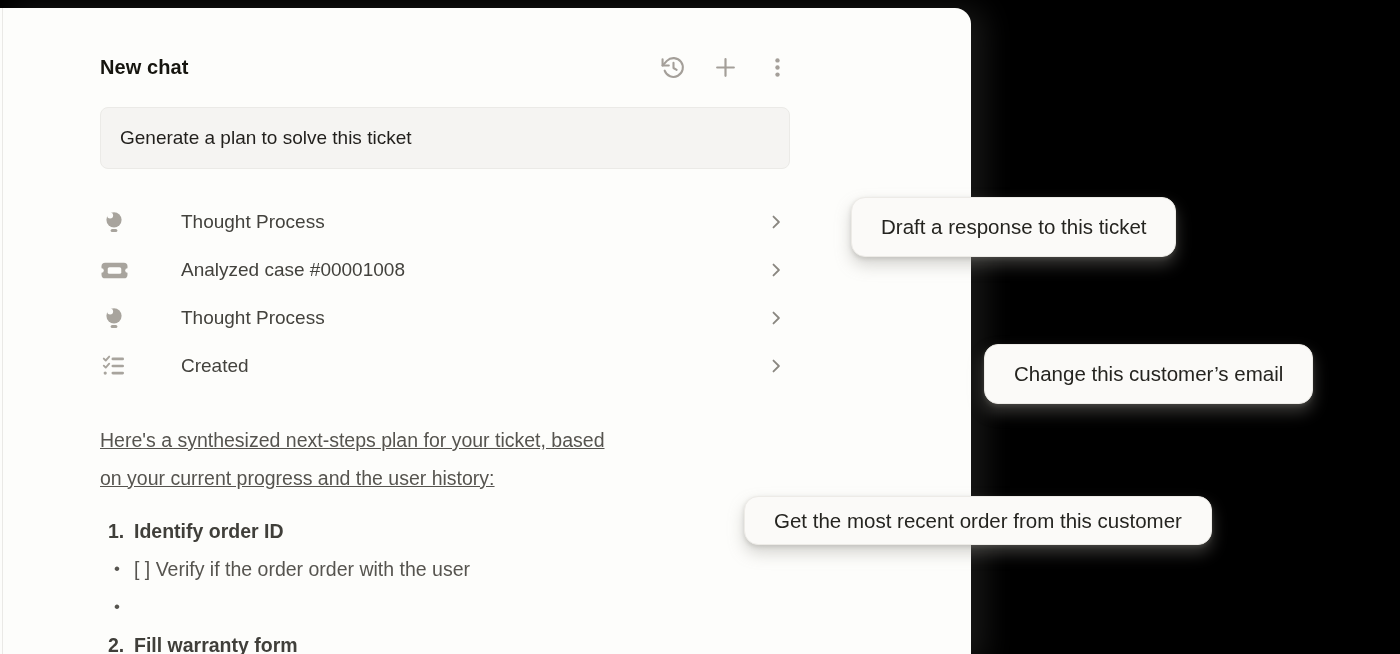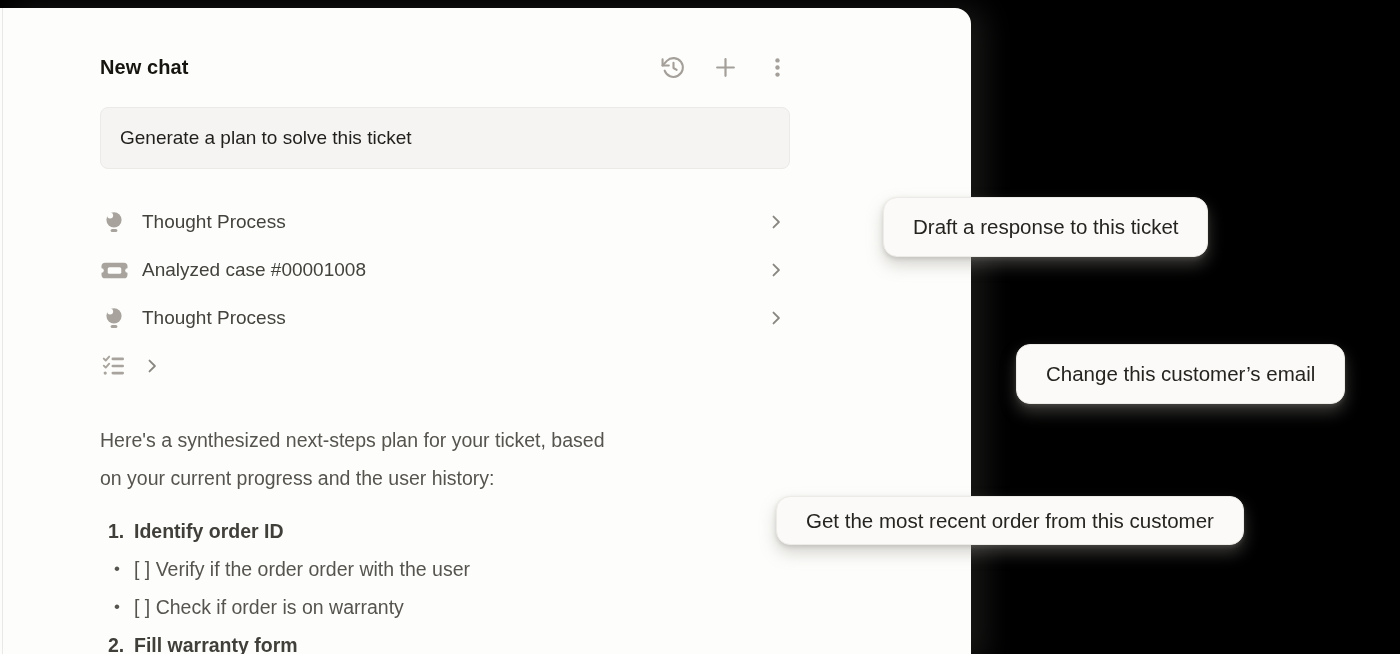--- a/index.html
+++ b/index.html
@@ -26,40 +26,39 @@
   .chat-title{font-size:20px;font-weight:700;color:#16150f;letter-spacing:.1px;}
   .header-icons{display:flex;align-items:center;gap:27px;}
   .icon-btn{display:flex;align-items:center;justify-content:center;cursor:pointer;background:none;border:none;padding:0;}
   .user-message{
     margin-top:25px;height:62px;box-sizing:border-box;
     background:#f5f4f2;border:1px solid #ebeae7;border-radius:8px;
     display:flex;align-items:center;padding:0 19px;
     font-size:19px;color:#211f1c;white-space:nowrap;
   }
   .steps{margin-top:29px;}
-  .step-row{display:flex;align-items:center;height:48px;cursor:pointer;}
+  .step-row{display:flex;align-items:center;height:48px;cursor:pointer;gap:39px;}
   .step-icon{width:28px;height:28px;margin-right:14px;display:flex;align-items:center;justify-content:center;flex:none;}
   .step-label{flex:1;font-size:19px;color:#43423d;white-space:nowrap;}
   .step-chevron{flex:none;margin-right:4px;display:flex;align-items:center;}
   .plan-intro{margin-top:31px;font-size:19.5px;line-height:38px;color:#56544f;}
-  .plan-intro div{white-space:nowrap;}
+  .plan-intro div{white-space:nowrap;text-decoration:underline;}
   .plan-list{margin-top:15px;font-size:19.5px;line-height:38px;}
   .plan-row{display:flex;white-space:nowrap;}
   .plan-row.numbered{color:#403f3a;font-weight:700;}
   .plan-row.bullet{color:#56544f;}
   .marker-num{width:26px;margin-left:8px;flex:none;}
   .marker-dot{width:20px;margin-left:14px;flex:none;font-size:17px;}
   
   .pill{
     position:absolute;height:60px;box-sizing:border-box;
     background:#fbfaf8;border:1px solid #edebe7;border-radius:14px;
     display:flex;align-items:center;padding:0 29px;
     font-size:20.5px;color:#252420;white-space:nowrap;cursor:pointer;z-index:5;
     box-shadow:0 8px 16px rgba(150,148,142,0.38), 0 2px 4px rgba(120,118,112,0.25);
-    margin-left:32px;
   }
   .pill-1{left:851px;top:197px;}
   .pill-2{left:984px;top:344px;}
   .pill-3{left:744px;top:496px;height:49px;}
 </style>
 </head>
 <body>
 
 <div class="panel">
   <div class="panel-edge-line"></div>
@@ -149,20 +148,21 @@
         <span class="step-icon">
           <svg width="24" height="24" viewBox="0 0 24 24">
             <rect x="9.5" y="3.6" width="12.5" height="2.6" rx="1.3" fill="#a8a49d"></rect>
             <rect x="9.5" y="10.7" width="12.5" height="2.6" rx="1.3" fill="#a8a49d"></rect>
             <rect x="9.5" y="17.8" width="12.5" height="2.6" rx="1.3" fill="#a8a49d"></rect>
             <path d="M1.8 4.6 l1.9 1.9 L7.2 2.6" stroke="#a8a49d" stroke-width="1.9" fill="none" stroke-linecap="round" stroke-linejoin="round"></path>
             <path d="M1.8 11.7 l1.9 1.9 L7.2 9.7" stroke="#a8a49d" stroke-width="1.9" fill="none" stroke-linecap="round" stroke-linejoin="round"></path>
             <circle cx="3.2" cy="19.1" r="1.6" fill="#a8a49d"></circle>
           </svg>
         </span>
+        <span class="step-label">Created</span>
         <span class="step-chevron">
           <svg width="20" height="20" viewBox="0 0 24 24" fill="none" stroke="#8a8780" stroke-width="2.2" stroke-linecap="round" stroke-linejoin="round">
               <path d="M9 5.5 L15.5 12 L9 18.5"></path>
             </svg>
         </span>
       </div>
 
     </div>
 
     <div class="plan-intro">
@@ -174,21 +174,20 @@
       <div class="plan-row numbered">
         <span class="marker-num">1.</span>
         <span>Identify order ID</span>
       </div>
       <div class="plan-row bullet">
         <span class="marker-dot">•</span>
         <span>[ ] Verify if the order order with the user</span>
       </div>
       <div class="plan-row bullet">
         <span class="marker-dot">•</span>
-        <span>[ ] Check if order is on warranty</span>
       </div>
       <div class="plan-row numbered">
         <span class="marker-num">2.</span>
         <span>Fill warranty form</span>
       </div>
     </div>
 
   </div>
 </div>
 

